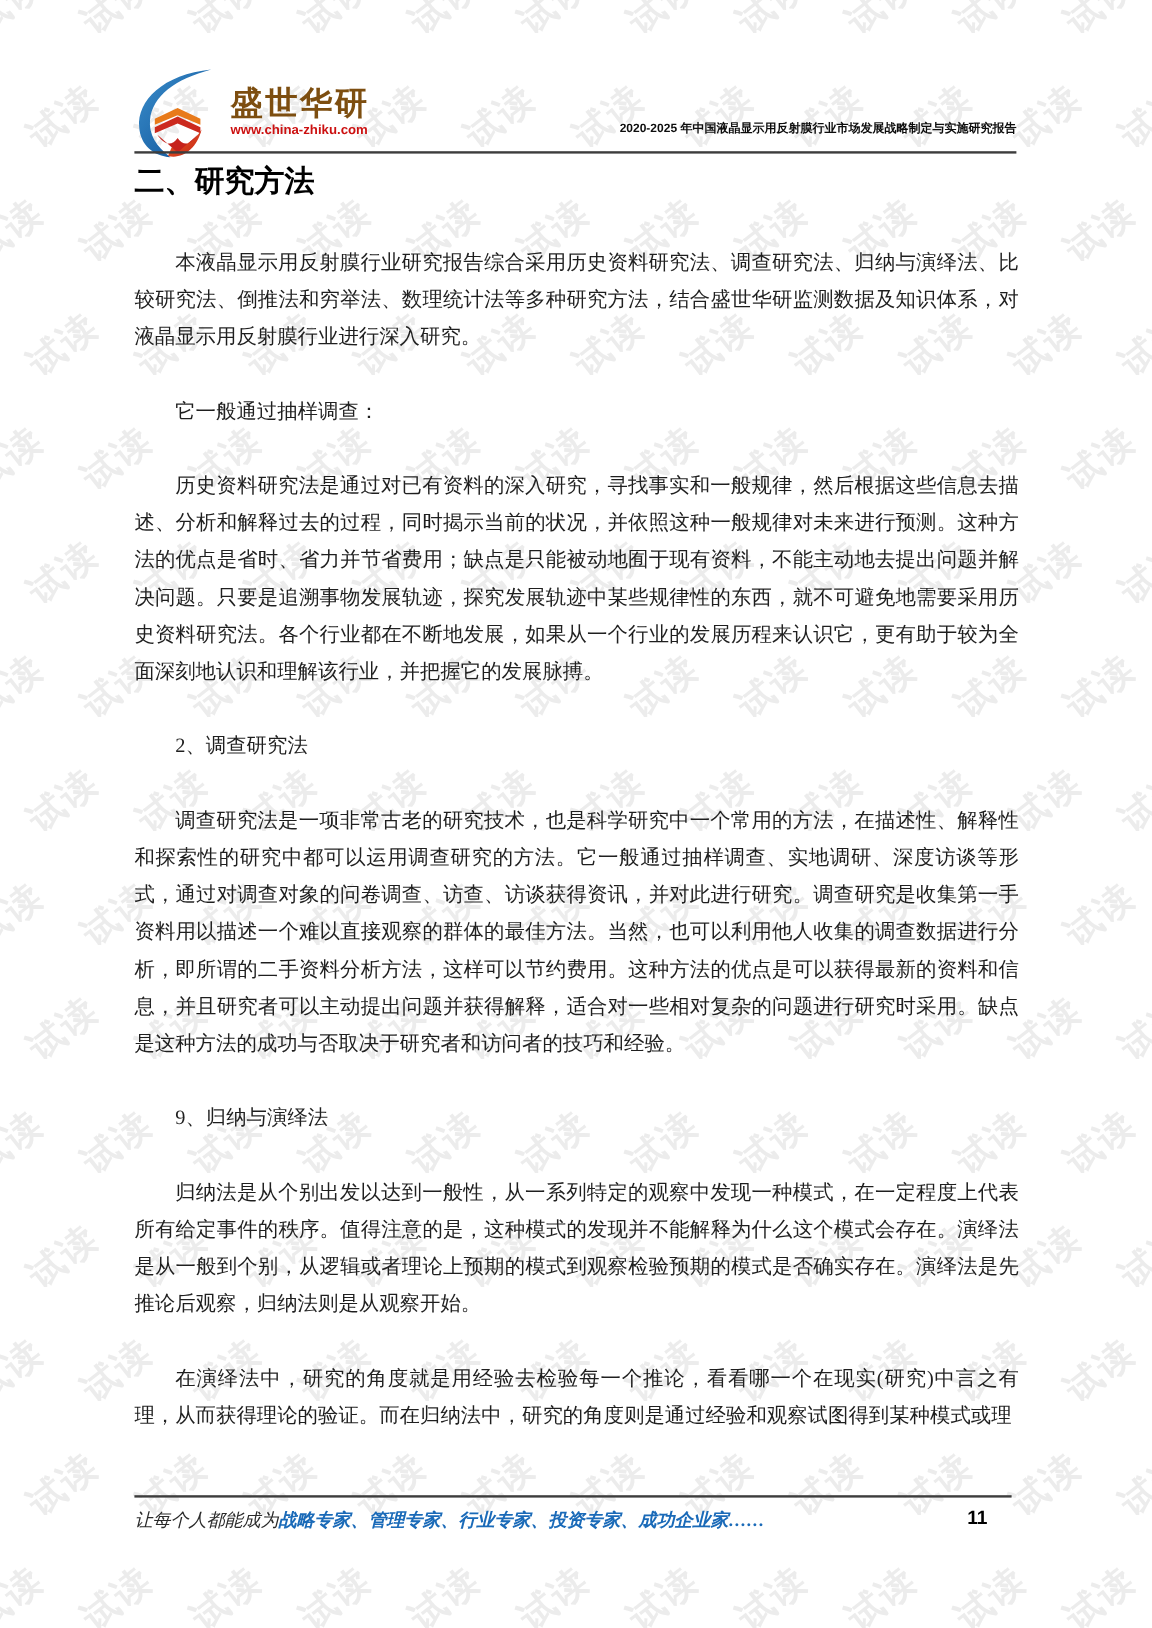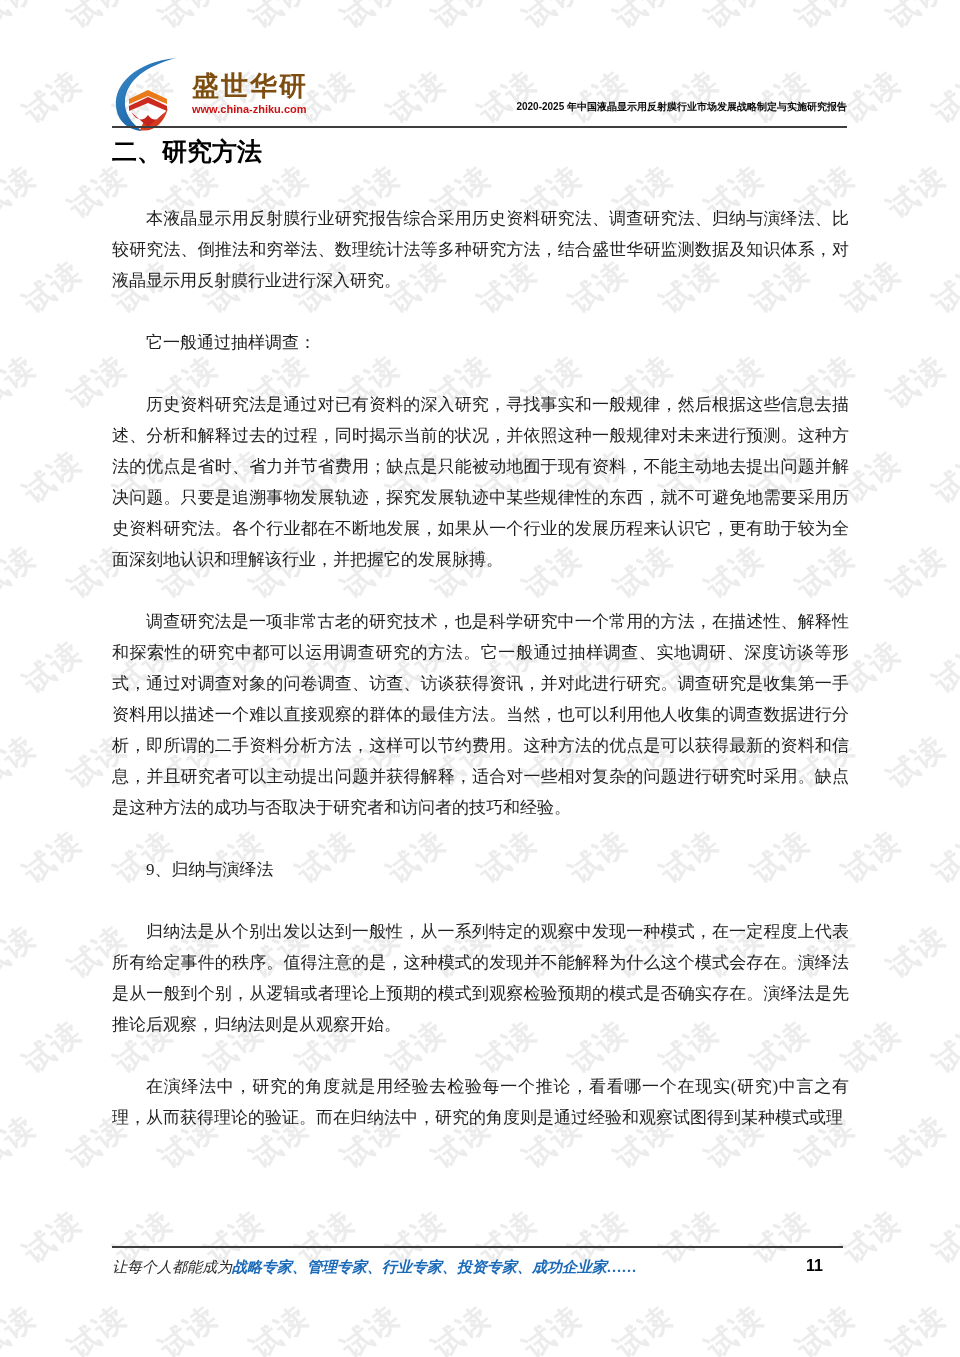--- a/index.html
+++ b/index.html
@@ -335,20 +335,21 @@
   </div>
 
   <div class="report-title">2020-2025 年中国液晶显示用反射膜行业市场发展战略制定与实施研究报告</div>
   <div class="header-rule"></div>
 
   <main class="content">
     <h2 class="section-title">二、研究方法</h2>
     <p class="para first">本液晶显示用反射膜行业研究报告综合采用历史资料研究法、调查研究法、归纳与演绎法、比较研究法、倒推法和穷举法、数理统计法等多种研究方法，结合盛世华研监测数据及知识体系，对液晶显示用反射膜行业进行深入研究。</p>
     <p class="para">它一般通过抽样调查：</p>
     <p class="para">历史资料研究法是通过对已有资料的深入研究，寻找事实和一般规律，然后根据这些信息去描述、分析和解释过去的过程，同时揭示当前的状况，并依照这种一般规律对未来进行预测。这种方法的优点是省时、省力并节省费用；缺点是只能被动地囿于现有资料，不能主动地去提出问题并解决问题。只要是追溯事物发展轨迹，探究发展轨迹中某些规律性的东西，就不可避免地需要采用历史资料研究法。各个行业都在不断地发展，如果从一个行业的发展历程来认识它，更有助于较为全面深刻地认识和理解该行业，并把握它的发展脉搏。</p>
+    <p class="para">2、调查研究法</p>
     <p class="para">调查研究法是一项非常古老的研究技术，也是科学研究中一个常用的方法，在描述性、解释性和探索性的研究中都可以运用调查研究的方法。它一般通过抽样调查、实地调研、深度访谈等形式，通过对调查对象的问卷调查、访查、访谈获得资讯，并对此进行研究。调查研究是收集第一手资料用以描述一个难以直接观察的群体的最佳方法。当然，也可以利用他人收集的调查数据进行分析，即所谓的二手资料分析方法，这样可以节约费用。这种方法的优点是可以获得最新的资料和信息，并且研究者可以主动提出问题并获得解释，适合对一些相对复杂的问题进行研究时采用。缺点是这种方法的成功与否取决于研究者和访问者的技巧和经验。</p>
     <p class="para">9、归纳与演绎法</p>
     <p class="para">归纳法是从个别出发以达到一般性，从一系列特定的观察中发现一种模式，在一定程度上代表所有给定事件的秩序。值得注意的是，这种模式的发现并不能解释为什么这个模式会存在。演绎法是从一般到个别，从逻辑或者理论上预期的模式到观察检验预期的模式是否确实存在。演绎法是先推论后观察，归纳法则是从观察开始。</p>
     <p class="para">在演绎法中，研究的角度就是用经验去检验每一个推论，看看哪一个在现实(研究)中言之有理，从而获得理论的验证。而在归纳法中，研究的角度则是通过经验和观察试图得到某种模式或理</p>
   </main>
 
   <div class="footer-rule"></div>
   <div class="footer-slogan">
     <span class="slogan-prefix">让每个人都能成为</span><span class="slogan-highlight">战略专家、管理专家、行业专家、投资专家、成功企业家……</span>
   </div>

